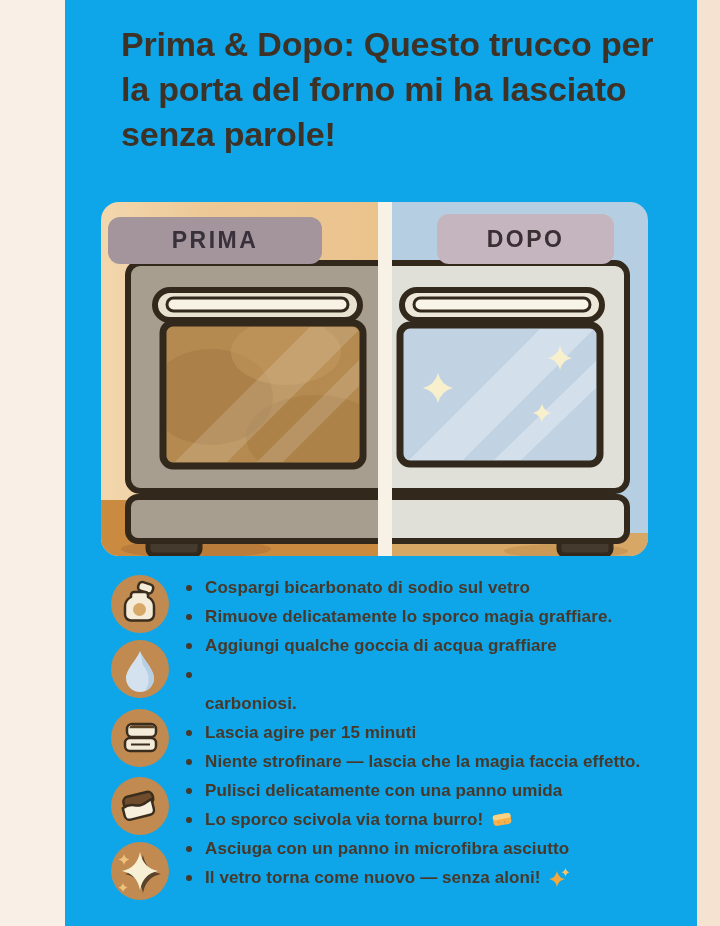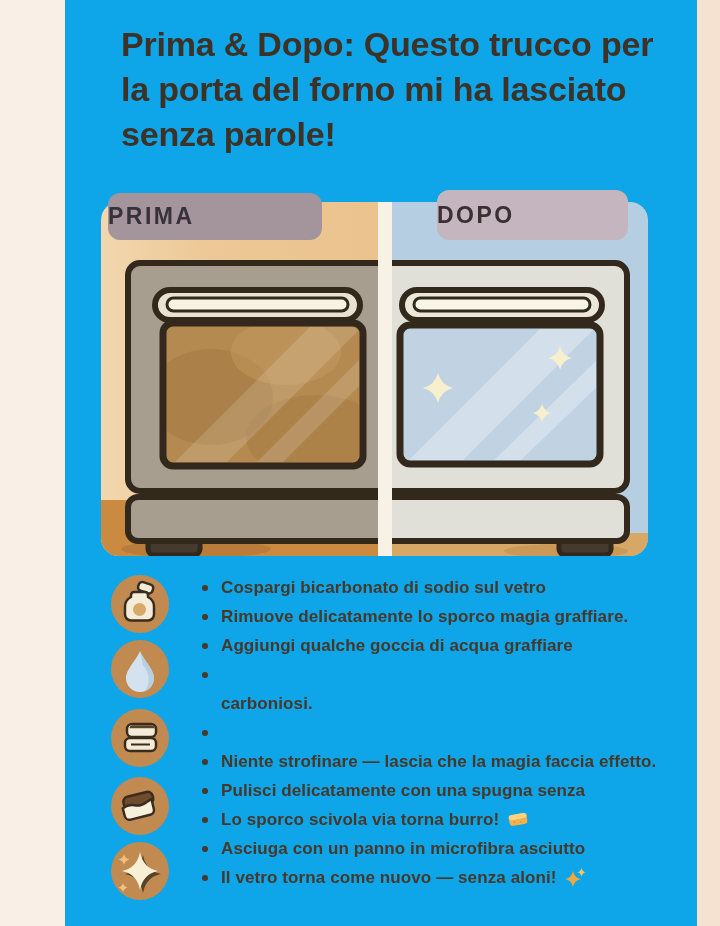--- a/index.html
+++ b/index.html
@@ -10,29 +10,29 @@
   .band-left  { left:0; width:65px; background:#f9efe6; }
   .band-right { left:697px; width:23px; background:#f5e2d0; }
 
   .title { position:absolute; left:121px; top:22px; width:556px;
            font-size:34px; line-height:45px; font-weight:700; color:#3e3126;
            letter-spacing:-0.2px; }
 
   .illustration { position:absolute; left:101px; top:202px; width:547px; height:354px; }
   .illustration svg { display:block; }
 
-  .badge { position:absolute; display:flex; align-items:center; 
-           border-radius:12px; font-weight:700; font-size:23px; letter-spacing:2.5px; }
+  .badge { position:absolute; display:flex; align-items:center; justify-content:center;
+           border-radius:12px; font-weight:700; font-size:23px; letter-spacing:2.5px;margin-top:24px; }
   .badge-before { left:108px; top:193px; width:214px; height:47px; background:#a3959b; color:#38303a; }
-  .badge-after  { left:437px; top:190px; width:191px; height:50px; background:#c5b5be; color:#3a2f33; }
+  .badge-after  { left:437px; top:190px; width:177px; height:50px; background:#c5b5be; color:#3a2f33; }
 
   .tip-icon { position:absolute; left:111px; width:58px; height:58px; }
   .tip-icon svg { display:block; }
 
-  .tips-lines { position:absolute; left:200px; top:573px; width:512px;text-align:center; }
+  .tips-lines { position:absolute; left:184px; top:573px; width:512px;text-align:center; }
   .tip-line { display:flex; align-items:center; height:29px;
               font-size:17px; font-weight:700; color:#473829; letter-spacing:0.1px; white-space:nowrap; }
   .dot { width:6px; height:6px; border-radius:50%; background:#473829; margin:0 13px 0 2px; flex:none; }
   .dot.hidden { visibility:hidden; }
   .emoji { display:inline-flex; margin-left:8px; flex:none; }
 </style>
 </head>
 <body>
 
 <div class="page">
@@ -189,28 +189,29 @@
       </div>
     <div class="tip-line">
         <span class="dot"></span>
       </div>
     <div class="tip-line">
         <span class="dot hidden"></span>
         <span>carboniosi.</span>
       </div>
     <div class="tip-line">
         <span class="dot"></span>
+        <span>Lascia agire per 15 minuti</span>
       </div>
     <div class="tip-line">
         <span class="dot"></span>
         <span>Niente strofinare — lascia che la magia faccia effetto.</span>
       </div>
     <div class="tip-line">
         <span class="dot"></span>
-        <span>Pulisci delicatamente con una spugna senza</span>
+        <span>Pulisci delicatamente con una panno umida</span>
       </div>
     <div class="tip-line">
         <span class="dot"></span>
         <span>Lo sporco scivola via torna burro!</span>
       <span class="emoji">
         <svg width="22" height="17" viewBox="0 0 22 17">
           <g transform="rotate(-10 11 8)">
             <rect x="2" y="3" width="18" height="11" rx="3.5" fill="#f6b14c"></rect>
             <rect x="2" y="3" width="18" height="5" rx="2.5" fill="#fbd382"></rect>
             <circle cx="7" cy="10.5" r="1" fill="#e09a38"></circle>

